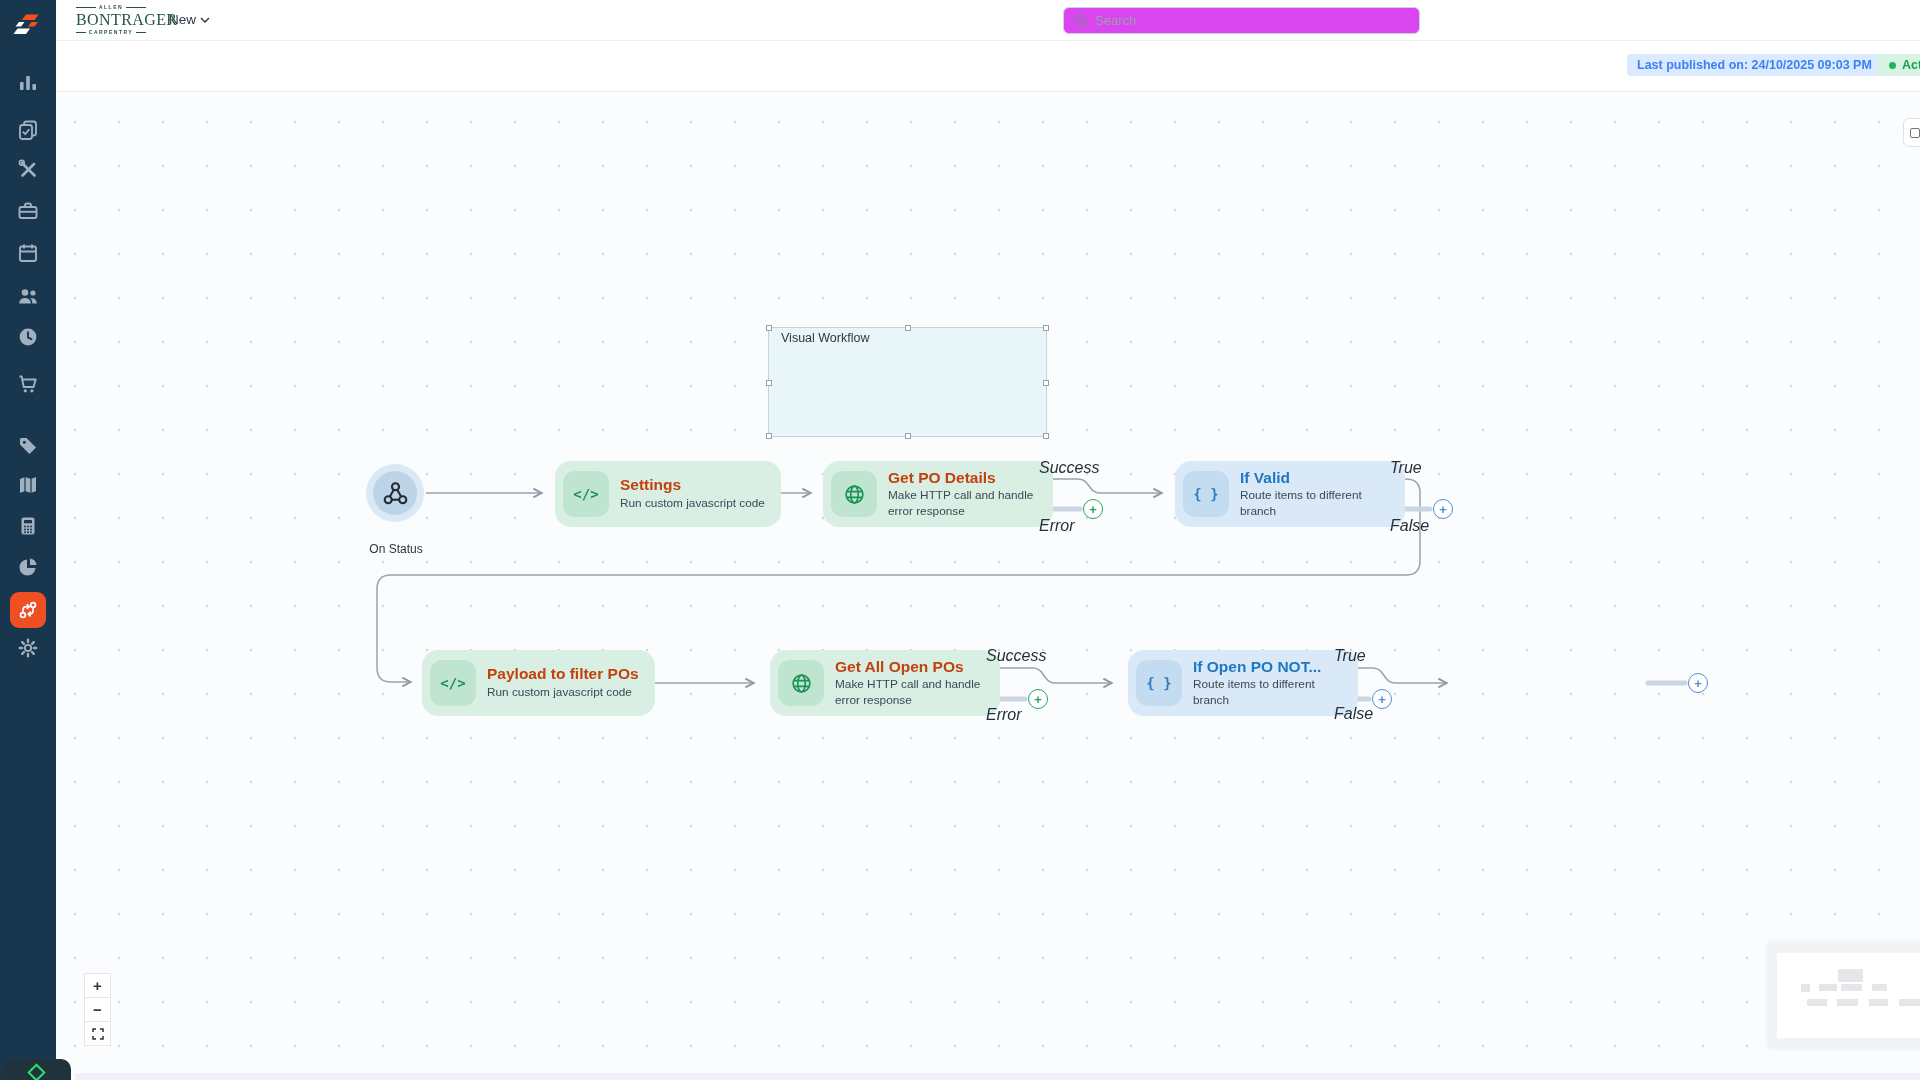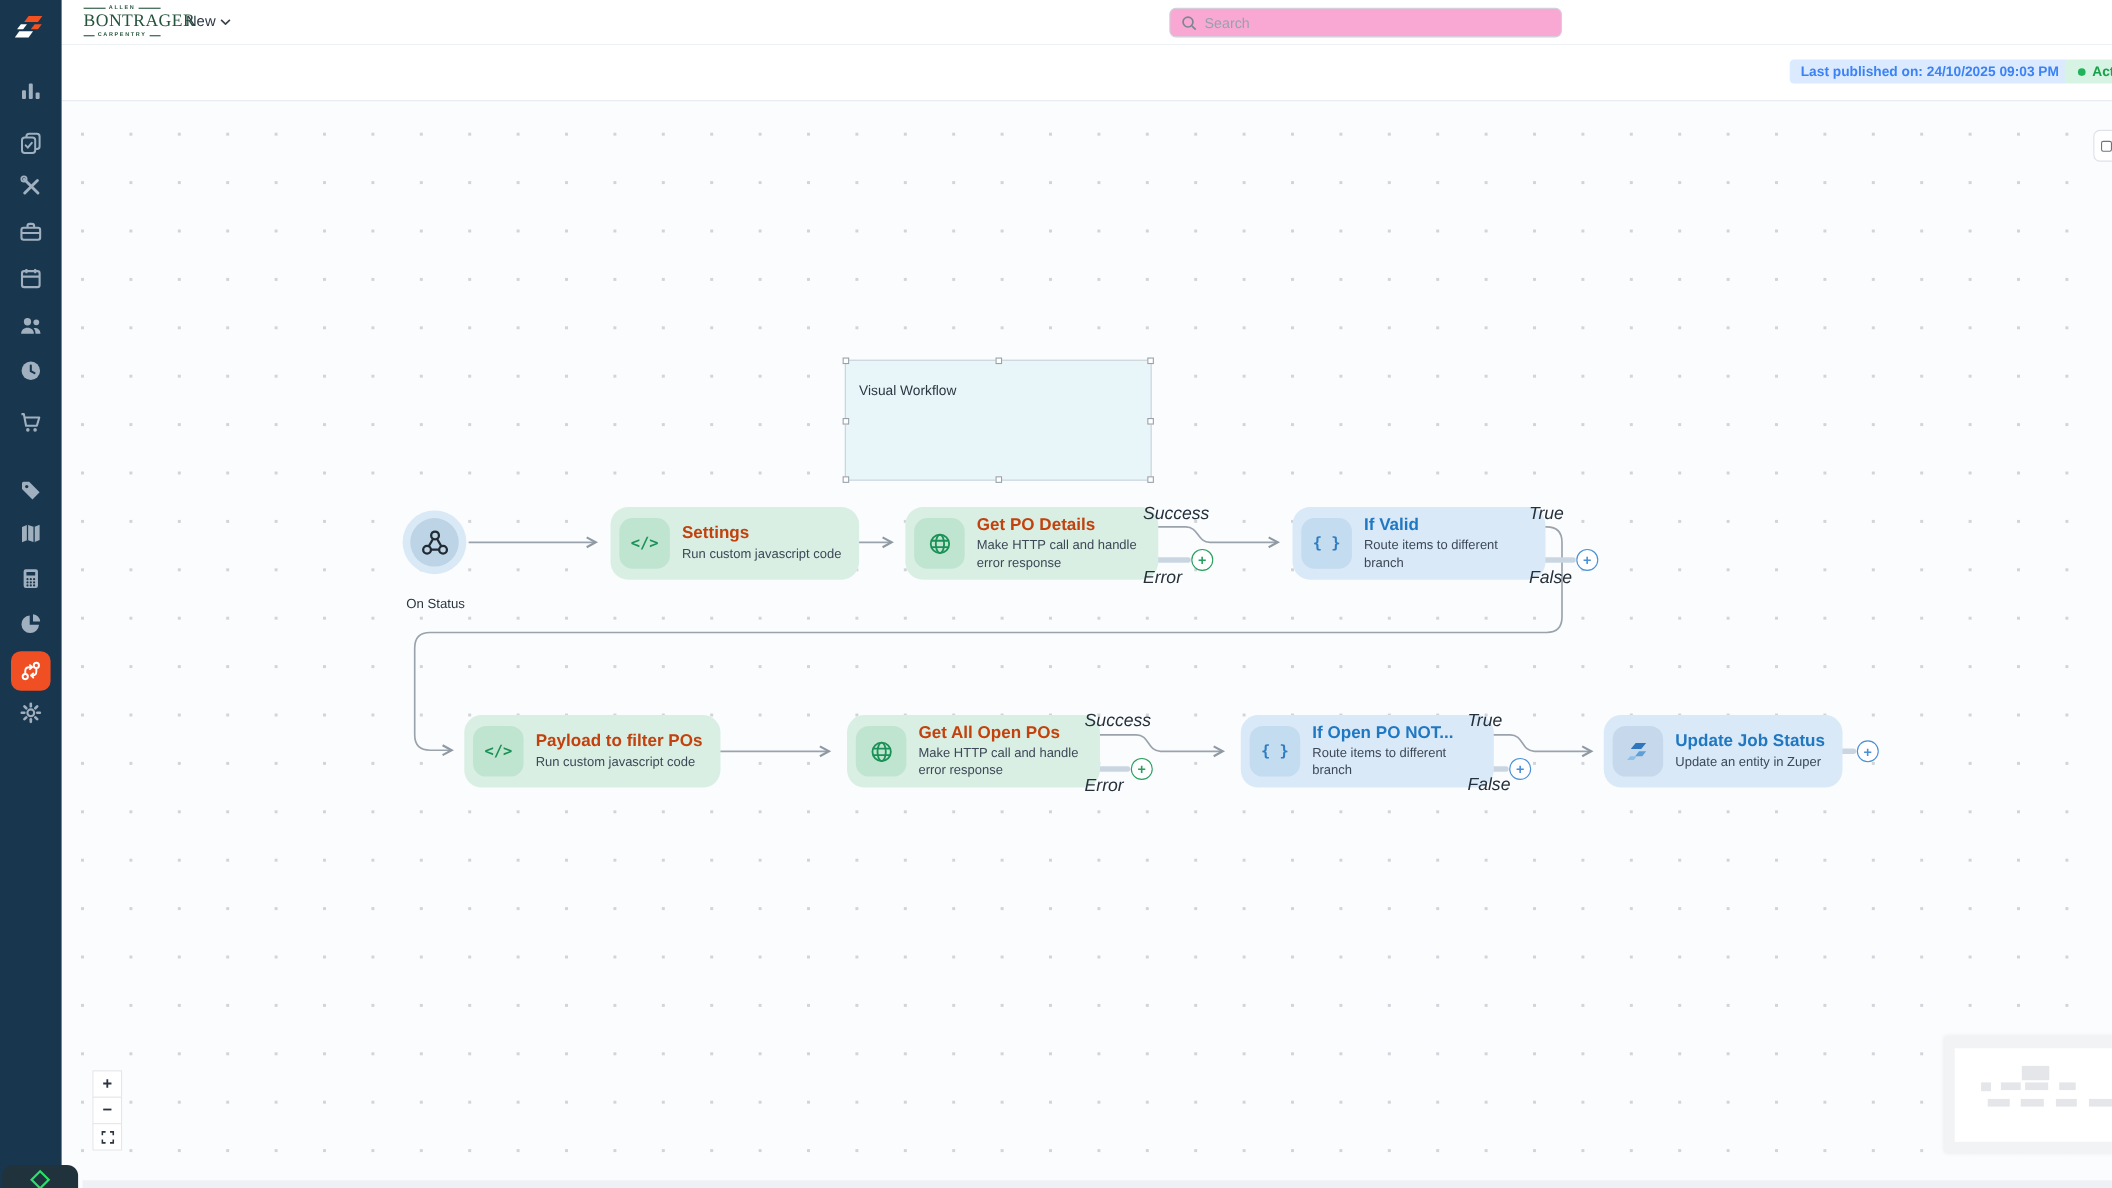--- a/index.html
+++ b/index.html
@@ -19,21 +19,21 @@
   .side-active { position:absolute; left:10px; width:36px; height:36px; background:#f04e23; border-radius:9px;
     display:flex; align-items:center; justify-content:center; }
 
   .topbar { position:absolute; left:56px; top:0; right:0; height:41px; background:#fff; border-bottom:1px solid #eceff3; z-index:15; }
   .brand { position:absolute; left:20px; top:5px; width:70px; color:#24543b; text-align:center; line-height:1; }
   .brand-l1,.brand-l3 { display:flex; align-items:center; gap:3px; font-size:5px; letter-spacing:1.5px; font-weight:bold; }
   .brand-l1::before,.brand-l1::after,.brand-l3::before,.brand-l3::after { content:""; height:1px; background:#24543b; flex:1; }
   .brand-l2 { font-family:"Liberation Serif","DejaVu Serif",serif; font-weight:normal; font-size:16px; letter-spacing:.4px; margin:2px 0; }
   .new-dd { position:absolute; left:113px; top:12px; display:flex; align-items:center; gap:4px; font-size:13.5px; color:#2b3642; font-weight:500; cursor:pointer; }
   .search { position:absolute; left:1007px; top:7px; width:357px; height:27px; border:1px solid #ccd3dc; border-radius:6px;
-    background:#f9a8d4; display:flex; align-items:center; gap:7px; padding:0 10px; }
+    background:#d946ef; display:flex; align-items:center; gap:7px; padding:0 10px; }
   .search input { border:none; outline:none; flex:1; font-size:13px; color:#333; font-family:inherit; background:transparent; }
   .search input::placeholder { color:#97a1ad; }
 
   .crumbbar { position:absolute; left:56px; top:41px; right:0; height:51px; background:#fff; border-bottom:1px solid #e7ebf0; z-index:15; }
   .crumbs { position:absolute; left:17px; top:0; height:51px; display:flex; align-items:center; gap:26px; }
   .crumb-section { font-size:14px; color:#5d6772; cursor:pointer; }
   .crumb-title { font-size:15px; color:#222c38; font-weight:600; }
   .pencil { color:#4b84f4; font-size:15px; cursor:pointer; }
   .pub-badge { position:absolute; left:1571px; top:13px; height:22px; line-height:22px; padding:0 10px; border-radius:4px;
     background:#dbeafe; color:#3b82f6; font-size:12.5px; font-weight:600; }
@@ -62,21 +62,21 @@
   .webhook-label { position:absolute; left:356px; top:542px; width:80px; text-align:center; font-size:12px; color:#2a3540; z-index:2; }
 
   .edge-label { position:absolute; font-size:16px; color:#26303a; z-index:3;font-style:italic; }
   .plus { position:absolute; width:20px; height:20px; border-radius:50%; background:#fff; z-index:3;
     display:flex; align-items:center; justify-content:center; font-size:13px; font-weight:bold; cursor:pointer; line-height:1; }
   .plus.pg { border:1.8px solid #27a05d; color:#27a05d; }
   .plus.pb { border:1.8px solid #4b8fd6; color:#4b8fd6; }
 
   
   .sticky { position:absolute; left:768px; top:327px; width:279px; height:110px; background:#e9f6f9;
-    border:1px solid #c6d3d9; z-index:2; padding:20px 12px; cursor:pointer; }
+    border:1px solid #c6d3d9; z-index:2; padding:3px 12px; cursor:pointer; }
   .sticky-title { font-size:12.5px; color:#2c3742; margin-bottom:5px; }
   .sticky ul { list-style:disc; padding-left:28px; font-size:11.5px; color:#2c3742; line-height:1.5; }
   .sticky .ln { display:block; }
   .sticky a { color:#2e6bf0; text-decoration:none; cursor:pointer; }
   .handle { position:absolute; width:6px; height:6px; background:#fff; border:1px solid #98a1ab; }
 
   
   .zoomctl { position:absolute; left:84px; top:974px; z-index:5; }
   .zbtn { width:27px; height:25px; background:#fff; border:1px solid #e3e7ec; display:flex; align-items:center; justify-content:center;
     font-size:15px; color:#2b3440; cursor:pointer; margin-top:-1px; font-weight:bold; }
@@ -210,33 +210,20 @@
   <div class="node blue" style="left:1128px;top:650px">
     <div class="nicon">
         <span class="glyph g-blue">{ }</span>
       </div>
     <div>
         <div class="ntitle">If Open PO NOT...</div>
          <div class="nsub">Route items to different branch</div>
       </div>
   </div>
 
-  <div class="node blue" style="left:1458px;top:650px">
-    <div class="nicon" style="background:#c6d9ec">
-      <svg width="24" height="24" viewBox="0 0 24 24">
-        <path d="M10 4.5 h9.5 l-4.5 5.5 h-9.5 z" fill="#2e77bf"></path>
-        <path d="M13 12 h6.5 l-3.5 4.5 h-6.5 z" fill="#5e9fd6"></path>
-        <path d="M5 16.5 h6 l-2.8 3.5 h-6 z" fill="#8fc0e8"></path>
-      </svg>
-    </div>
-    <div>
-        <div class="ntitle">Update Job Status</div>
-         <div class="nsub">Update an entity in Zuper</div>
-      </div>
-  </div>
 
   <div class="edge-label" style="left:1039px;top:459px">Success</div>
   <div class="edge-label" style="left:1039px;top:517px">Error</div>
   <div class="edge-label" style="left:1390px;top:459px">True</div>
   <div class="edge-label" style="left:1390px;top:517px">False</div>
   <div class="edge-label" style="left:986px;top:647px">Success</div>
   <div class="edge-label" style="left:986px;top:706px">Error</div>
   <div class="edge-label" style="left:1334px;top:647px">True</div>
   <div class="edge-label" style="left:1334px;top:705px">False</div>
 

